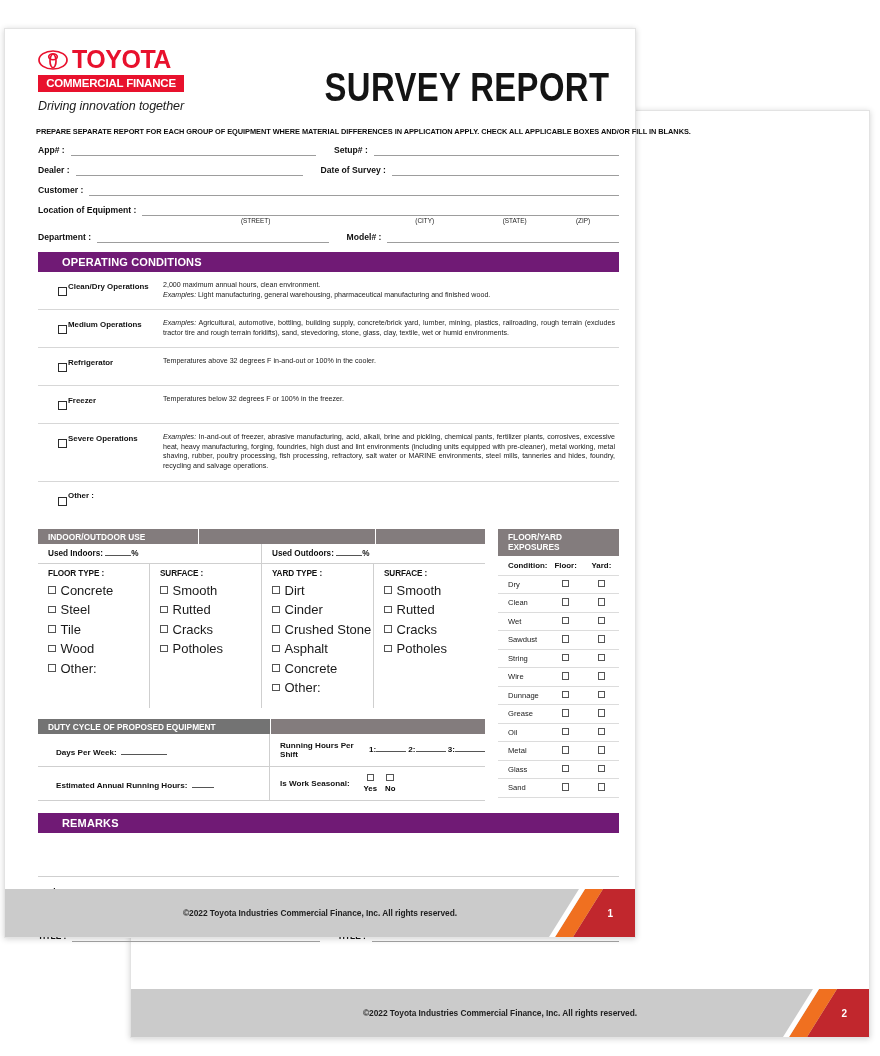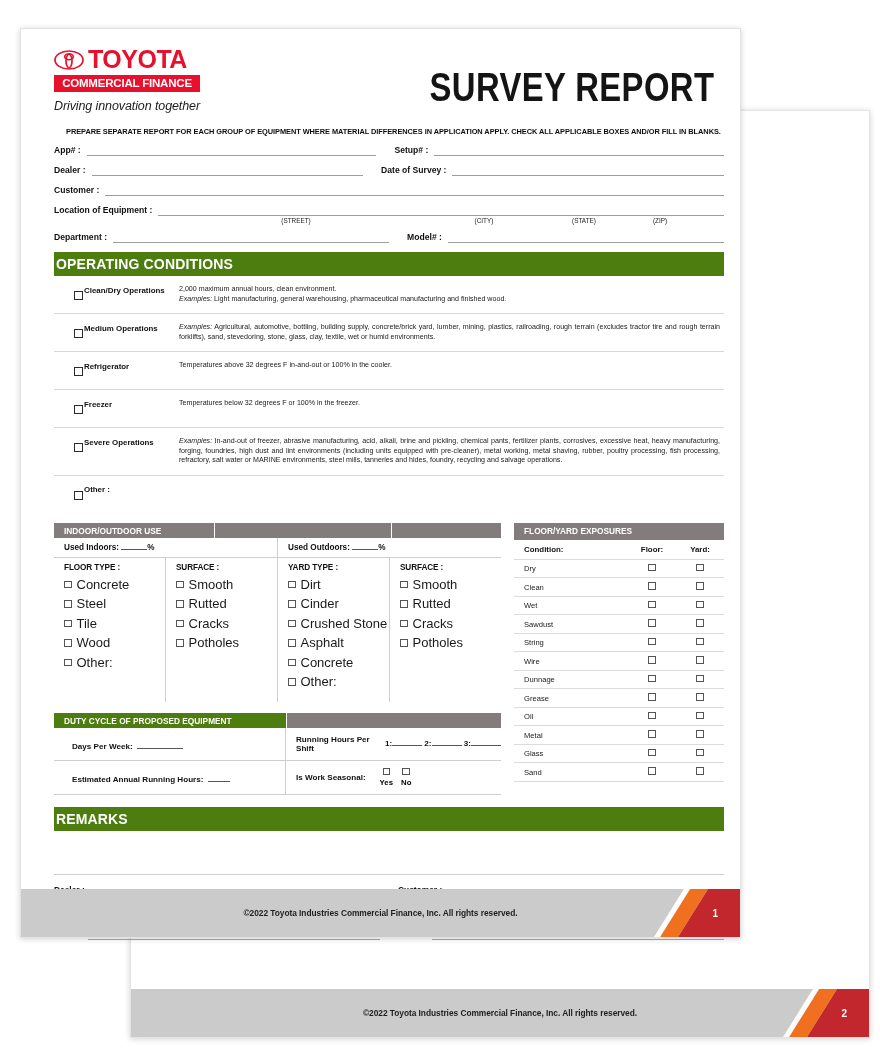--- a/index.html
+++ b/index.html
@@ -12,21 +12,21 @@
   .stage { position: relative; width: 880px; height: 1056px; background:#fff; }
 
   
   .page {
     position: absolute;
     background: #fff;
     border: 1px solid #e3e3e3;
     box-shadow: 0 1px 6px rgba(0,0,0,0.18);
   }
   #page-back { left: 130px; top: 110px; width: 740px; height: 928px; z-index: 1; }
-  #page-front { left: 20px; top: 28px; width: 721px; height: 910px; z-index: 2; }
+  #page-front { left: 4px; top: 28px; width: 632px; height: 910px; z-index: 2; }
 
   
   .hdr { position: relative; height: 92px; padding: 18px 26px 0 32px; }
   .logo-wrap { position:absolute; left:33px; top:18px; width: 205px; }
   .logo-top { display:flex; align-items:center; gap:4px; }
   .toyota-emblem { width: 30px; height: 20px; flex: none; }
   .logo-word {
     font-family: "Liberation Sans", sans-serif;
     font-weight: 700; font-size: 25px; letter-spacing: -0.5px;
     color: #e8112d; line-height: 1;
@@ -50,39 +50,39 @@
   .doc-title-back {
     position: absolute; left: 0px; top: 36px;
     font-family: "Liberation Sans Narrow","Liberation Sans", sans-serif;
     font-weight: 700; font-size: 40px; letter-spacing: 0.5px;
     color: #141414; transform: scaleX(0.82); transform-origin: left center;
     white-space: nowrap;
   }
 
   
   .instruction {
-    margin: 6px 16px 0 45px;
+    margin: 6px 16px 0 31px;
     font-size: 7.4px; font-weight: 700; color: #0d0d0d;
     letter-spacing: -0.05px; white-space: nowrap;
   }
 
   
   .form-block { margin: 9px 16px 0 33px; }
   .frow { display: flex; align-items: flex-end; margin-bottom: 9px; }
   .fl { font-size: 8.6px; font-weight: 700; color: #101010; white-space: nowrap; padding-bottom: 1px; }
   .fline { border-bottom: 1px solid #9d9d9d; flex: 1; height: 11px; margin-left: 6px; }
   .fgap { width: 18px; flex: none; }
   .sublabels { display:flex; font-size: 6.4px; color:#1a1a1a; margin-top: 1px; }
   .sublabels span { text-align:center; }
 
   
   .secbar {
-    background: #4d7c0f; color: #ffffff;
-    font-size: 14px; font-weight: 700; letter-spacing: 0.15px;
-    padding: 4px 0 4px 2px;
+    background: #701a75; color: #ffffff;
+    font-size: 11px; font-weight: 700; letter-spacing: 0.15px;
+    padding: 4px 0 4px 24px;
   }
   .secwrap { margin: 0 16px 0 33px; }
 
   
   .cb {
     display: inline-block; width: 9px; height: 9px;
     border: 1.2px solid #2b2b2b; background: #fff; flex: none;
   }
   .cb-sm { width: 7.5px; height: 7.5px; border-width: 1px; border-color:#555; }
 
@@ -521,21 +521,21 @@
                 <div class="io-item">
                   <span class="cb cb-sm"></span>
                   <span>Potholes</span>
                 </div>
               </div>
             </div>
         </div>
 
         <div class="duty">
           <div class="duty-head">
-            <div class="seg" style="background:#4d7c0f;width:232px;height:15px;">
+            <div class="seg" style="background:#737373;width:232px;height:15px;">
               <div class="io-title">DUTY CYCLE OF PROPOSED EQUIPMENT</div>
             </div>
             <div class="seg" style="background:#837c7d;flex:1;height:15px;border-left:1px solid #fff;"></div>
           </div>
 
           <div class="duty-row">
             <div class="duty-c1">
               <span class="duty-lbl">Days Per Week:</span>
               <span class="ul-long"></span>
             </div>

